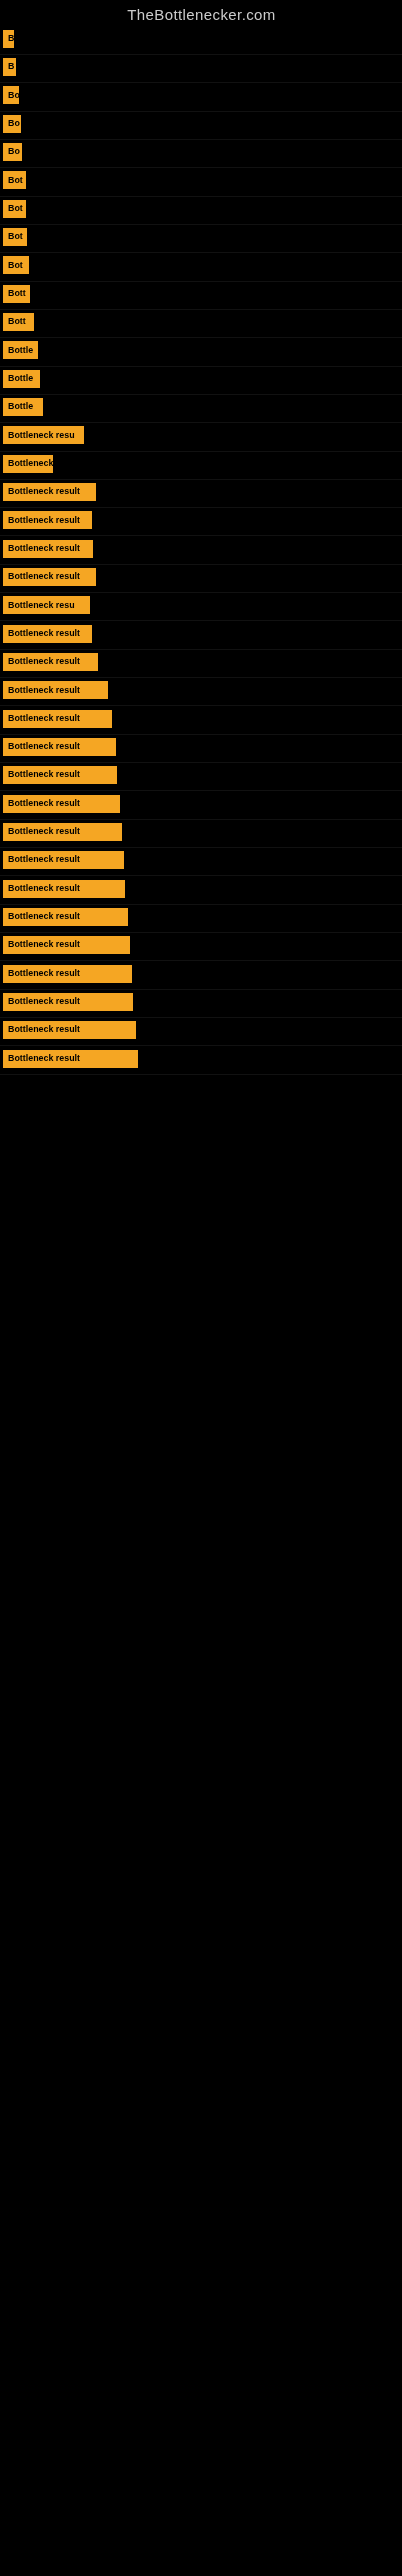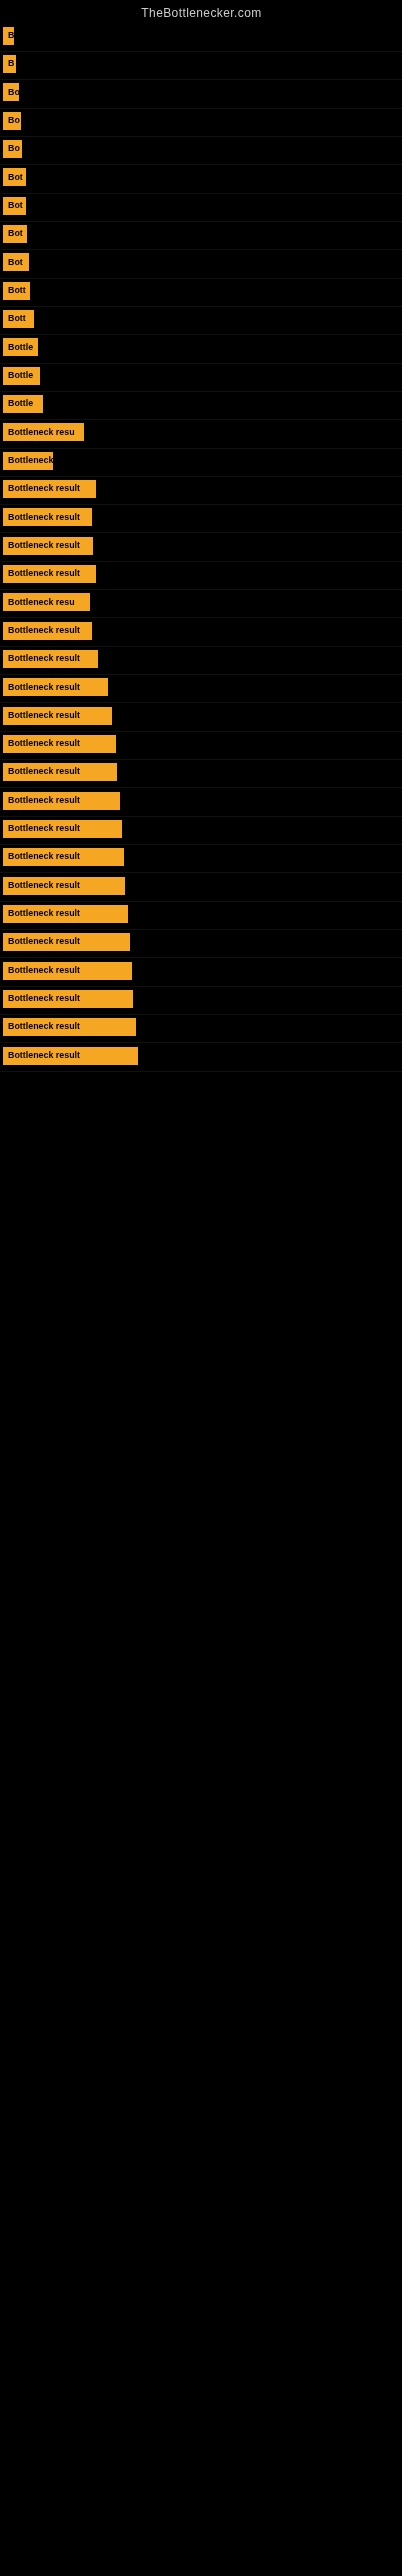--- a/index.html
+++ b/index.html
@@ -9,21 +9,21 @@
     }
     body {
       background-color: #000;
       width: 403px;
       min-height: 2576px;
       font-family: Arial, sans-serif;
       position: relative;
     }
     .site-title {
       color: #ccc;
-      font-size: 12px;
+      font-size: 15px;
       text-align: center;
       padding: 6.4px 0 3.2px 0;
       letter-spacing: 0.4px;
     }
     .bar-label {
       background-color: #f5a623;
       color: #000;
       font-size: 8.9px;
       font-weight: bold;
       padding: 3.2px 4.8px;

